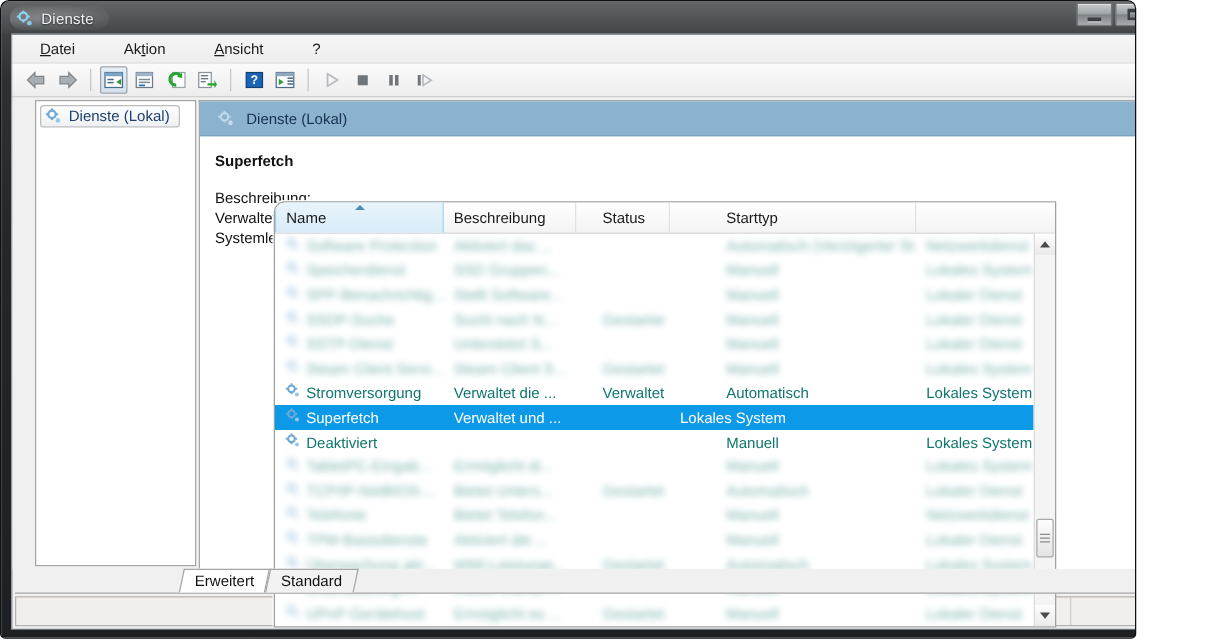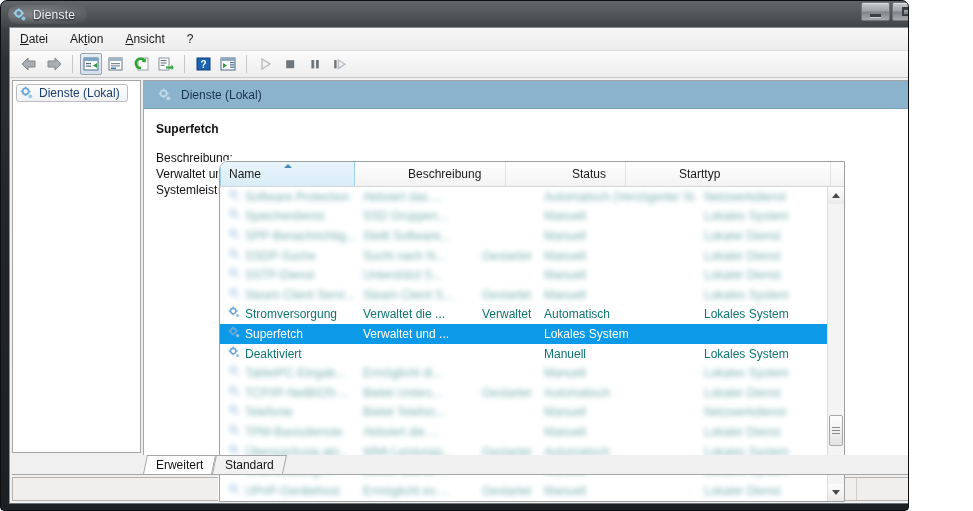--- a/index.html
+++ b/index.html
@@ -67,40 +67,40 @@
     border:1px solid #8a8f94;
     border-bottom-color:#6d7276;
     display:flex; flex-direction:column;
   }
 
   
   .menubar{
     height:23px; flex:0 0 23px;
     background:linear-gradient(180deg,#f6f6f6,#ededed);
     border-bottom:1px solid #dcdcdc;
-    display:flex; align-items:center; gap:2px;text-align:center;
+    display:flex; align-items:center; padding-left:12px; gap:19px;text-align:center;
   }
   .menu-item{
     font-size:12px; color:#1a1a1a; padding:3px 10px; white-space:nowrap;
   }
   .menu-item u{ text-decoration:underline; }
 
   
   .toolbar{
     height:27px; flex:0 0 27px;
     background:linear-gradient(180deg,#fbfbfb,#ededed);
     border-bottom:1px solid #c8c8c8;
     display:flex; align-items:center; padding-left:8px; gap:3px;
   }
   .tb{ width:22px; height:22px; display:flex; align-items:center; justify-content:center; border-radius:2px;}
   .tb.pressed{ border:1px solid #9aa3ab; background:linear-gradient(180deg,#e6eef6,#d3e0ee); }
   .tbsep{ width:1px; height:18px; background:#c6c6c6; margin:0 4px; }
 
   
-  .body{ flex:1 1 auto; display:flex; background:#f0f0f0; min-height:0; position:relative; }
+  .body{ flex:1 1 auto; display:flex; background:#f0f0f0; min-height:0; position:relative;padding-left:16px; }
 
   
   .treepane{
     width:129px; flex:0 0 129px;
     background:#ffffff;
     border:1px solid #a6a6a6;
     margin:2px 0 2px 2px;
     padding:3px;
   }
   .tree-node{
@@ -138,21 +138,20 @@
     background:#ffffff;
     border:1px solid #a0a0a0;
     border-top-left-radius:9px;
     overflow:hidden;
     box-shadow:-1px -1px 0 rgba(255,255,255,.9);
   }
   .list-head{
     height:25px; display:flex;
     background:linear-gradient(180deg,#ffffff,#f3f3f3);
     border-bottom:1px solid #d6d6d6;
-    gap:45px;
   }
   .hcell{
     display:flex; align-items:center; position:relative;
     font-size:12px; color:#1a1a1a;
     border-right:1px solid #e2e2e2;
     padding-left:8px; white-space:nowrap; overflow:hidden;
   }
   .hcell.sorted{
     background:linear-gradient(180deg,#e9f4fb,#d8ecf8);
     border-left:1px solid #9fd2ec; border-right:1px solid #9fd2ec;
@@ -165,21 +164,21 @@
 
   .rows{ position:absolute; left:0; top:25px; right:17px; bottom:0; overflow:hidden; }
   .row{ height:19.6px; display:flex; align-items:center; font-size:12px; color:#0f766e; }
   .row.sel{ background:#0c9ae8; color:#ffffff; }
   .cell{ padding-left:8px; white-space:nowrap; overflow:hidden; display:flex; align-items:center; gap:4px;}
   .blur{ filter:blur(2.6px); opacity:.55; }
 
   .c-name{ width:135px; flex:0 0 135px; }
   .c-desc{ width:106px; flex:0 0 106px; }
   .c-stat{ width:62px; flex:0 0 62px;margin-left:13px; }
-  .c-type{ width:160px; flex:0 0 160px; }
+  .c-type{ width:160px; flex:0 0 160px;margin-left:37px; }
   .c-logon{ width:150px; flex:0 0 150px; }
 
   
   .vscroll{
     position:absolute; right:0; top:25px; width:17px; bottom:0;
     background:#f4f4f4; border-left:1px solid #dcdcdc;
   }
   .sb-btn{
     height:17px; display:flex; align-items:center; justify-content:center;
     background:linear-gradient(180deg,#fdfdfd,#eaeaea);

